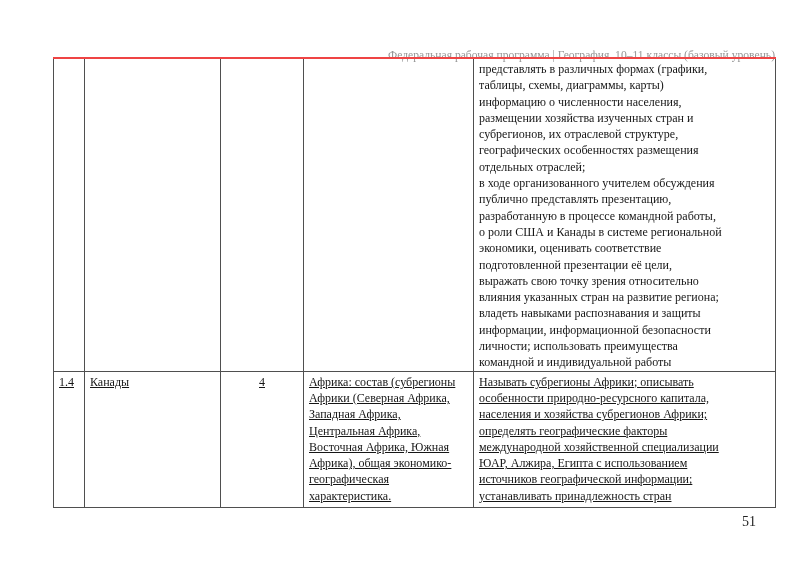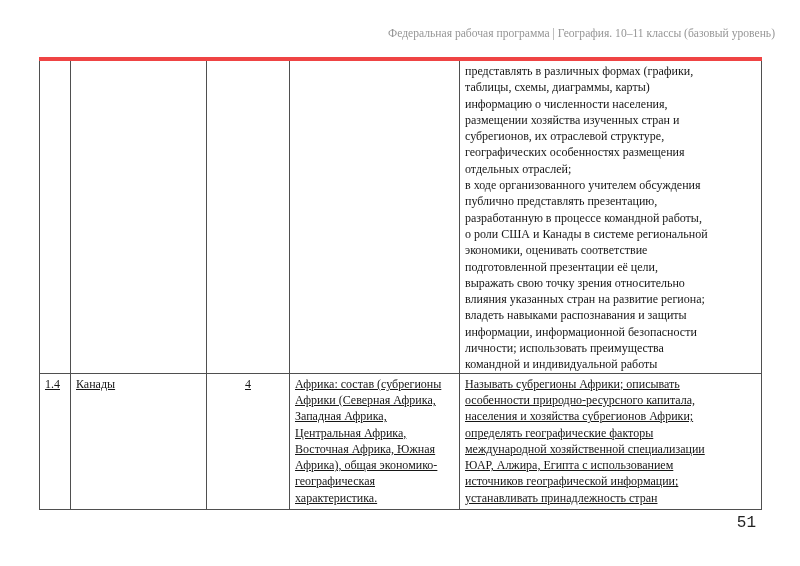--- a/index.html
+++ b/index.html
@@ -7,55 +7,54 @@
     width: 800px;
     height: 566px;
     background: #ffffff;
     font-family: "Liberation Serif", serif;
     color: #161616;
     position: relative;
     overflow: hidden;
   }
   .running-header {
     position: absolute;
-    top: 27px;
+    top: 49px;
     right: 25px;
     font-size: 11.6px;
     color: #969696;
     white-space: nowrap;
   }
   table.curriculum {
     position: absolute;
-    left: 39px;
+    left: 53px;
     top: 57px;
     width: 722px;
     border-collapse: collapse;
     table-layout: fixed;
-    border-top: 4px solid #ef4444;
+    border-top: 2px solid #ef4444;
   }
   table.curriculum td {
     border: 1px solid #4f4f4f;
     vertical-align: top;
     padding: 2px 5px 0 5px;
     font-size: 12px;
     line-height: 16.3px;
     white-space: pre-line;
     overflow: hidden;
   }
   tr.row-0 { height: 313px; }
   tr.row-1 { height: 136px; text-decoration: underline; }
   td.c-num   { padding-left: 4px; padding-right: 2px; }
   td.c-hours { text-align: center; }
   .page-number {
     position: absolute;
     top: 514px;
     right: 44px;
-    font-size: 16px;
+    font-size: 14px;
     color: #222222;
-    font-family: Liberation Mono, monospace;
   }
 </style>
 </head>
 <body>
 
 <div class="page">
 
   <div class="running-header">Федеральная рабочая программа | География. 10–11 классы (базовый уровень)</div>
 
   <table class="curriculum">

